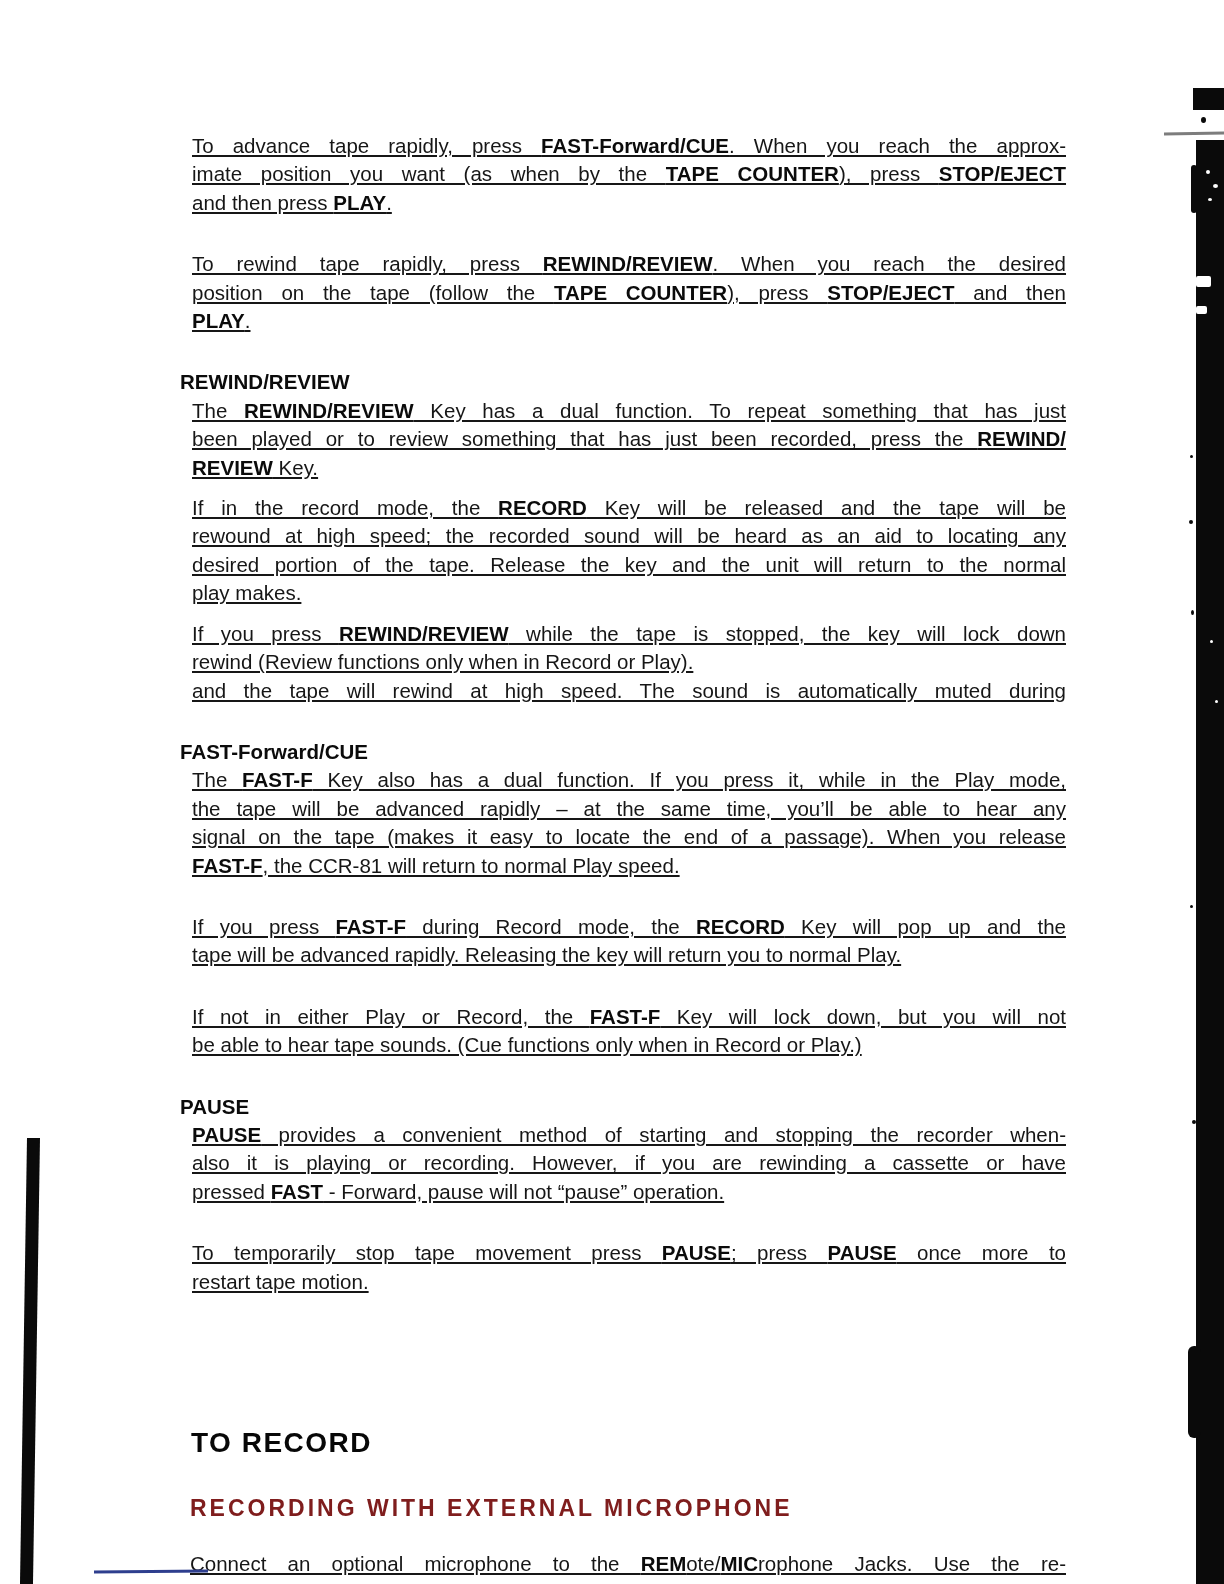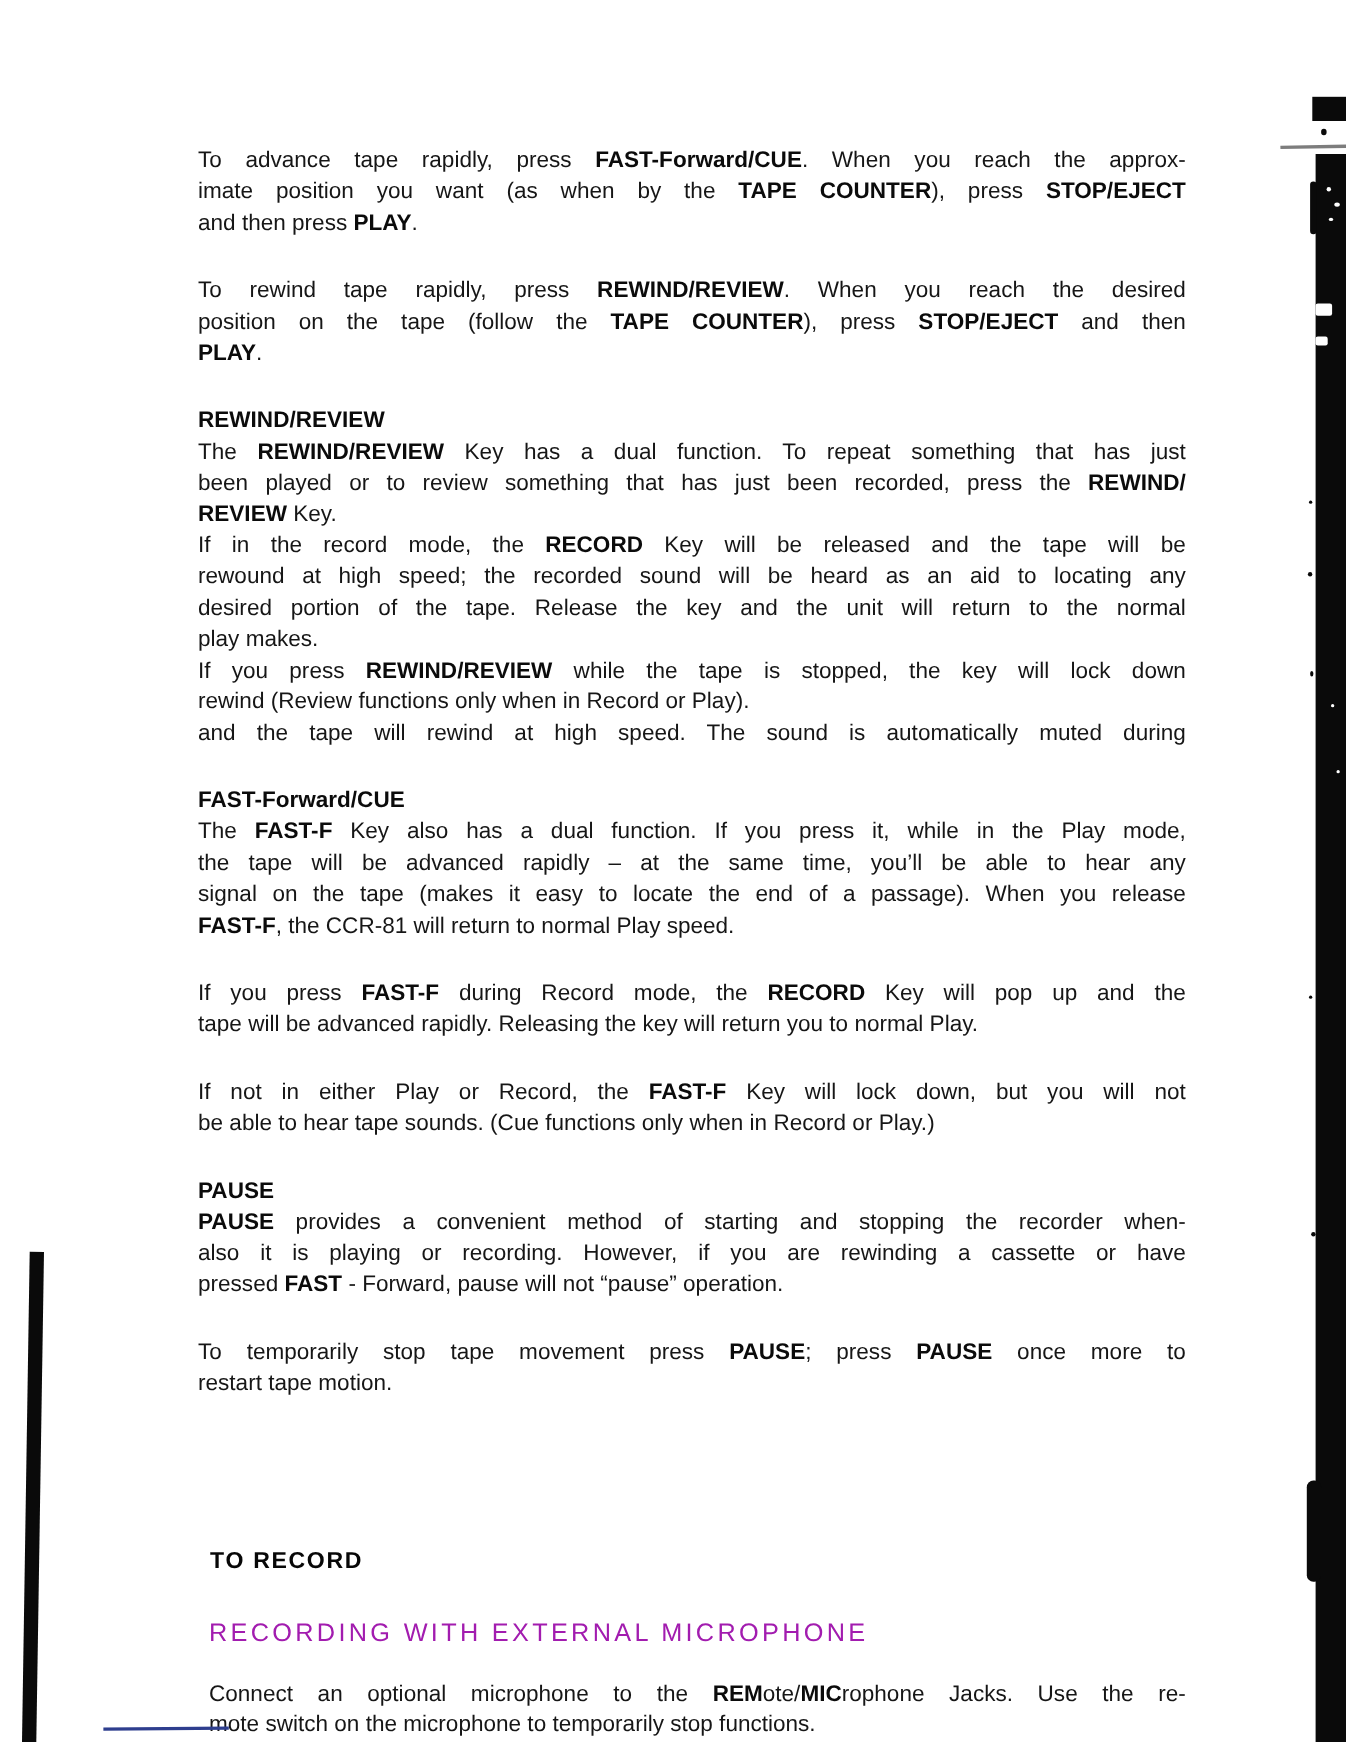--- a/index.html
+++ b/index.html
@@ -14,31 +14,31 @@
   }
   .column{
     position:absolute;
     left:180px;
     top:0;
     width:898px;
     padding-top:132px;
     font-size:20.5px;
     line-height:28.4px;
   }
-  .para{margin:0;}
+  .para{margin:12px;text-decoration:underline;}
   .line{text-align:justify;text-align-last:justify;}
   .line.last{text-align-last:left;}
   .b{font-weight:bold;color:#0b0b0b;}
   .heading{font-weight:bold;color:#0b0b0b;margin:0;}
   .heading-large{
     font-weight:bold;color:#070707;margin:0;
-    font-size:21px;line-height:34px;letter-spacing:1.5px;margin-left:11px;
+    font-size:28px;line-height:34px;letter-spacing:1.5px;margin-left:11px;
   }
   .heading-sub{
-    font-weight:normal;color:#a21caf;margin:0;
+    font-weight:bold;color:#7f1d1d;margin:0;
     font-size:23px;line-height:30px;letter-spacing:3px;margin-left:10px;
   }
   .para.g-small{margin-left:10px;}
   .g-none{margin-top:0;}
   .g-normal{margin-top:33px;}
   .g-large{margin-top:130px;}
   .g-small{margin-top:27px;}
 
   
   .art{position:absolute;}

